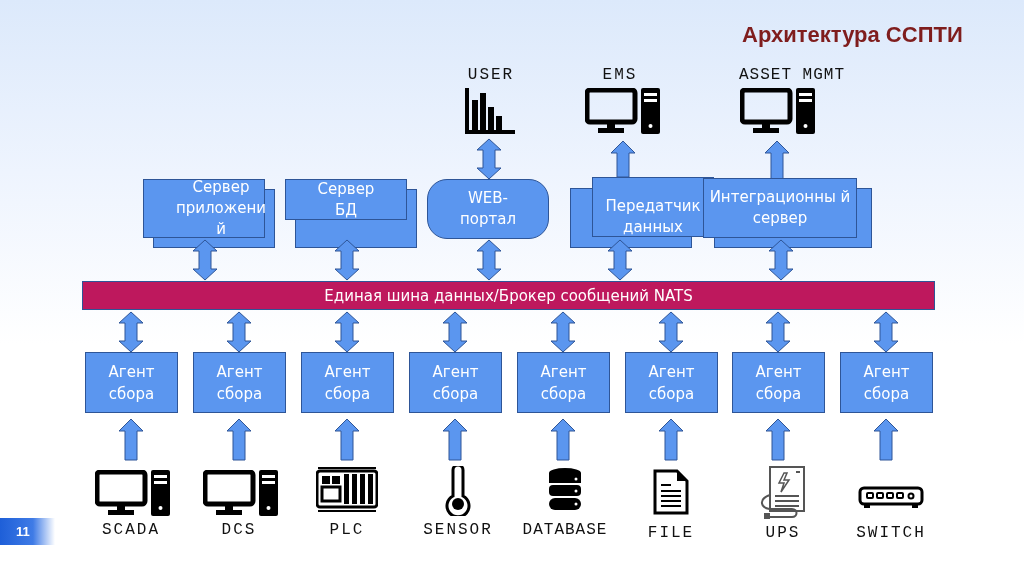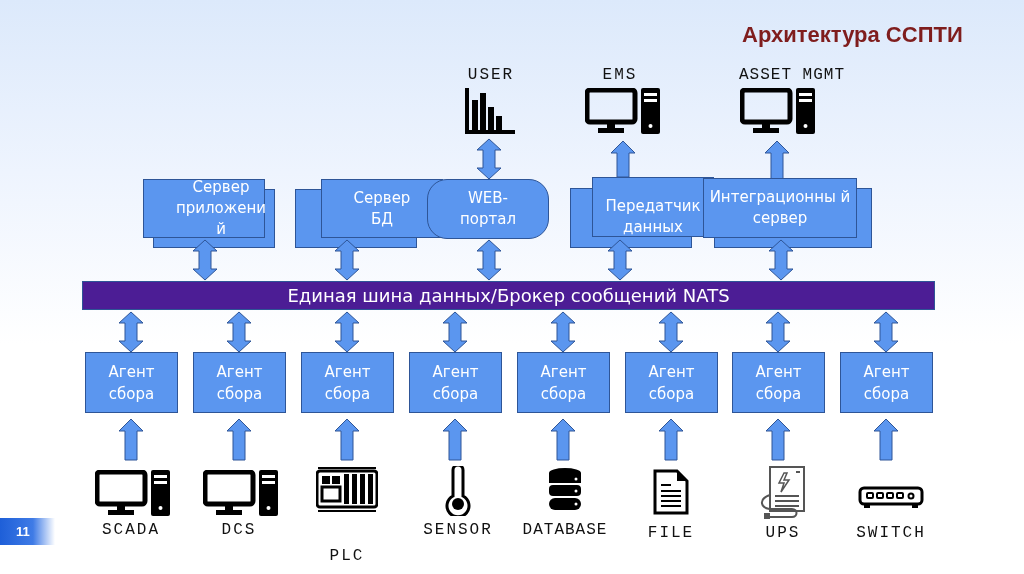--- a/index.html
+++ b/index.html
@@ -17,22 +17,22 @@
     position:absolute; background:#5b96ef; border:1.5px solid #2e5597;
     color:#fff; font-size:15px; line-height:21px; text-align:center;
     display:flex; align-items:center; justify-content:center; box-sizing:border-box;
     font-family:"DejaVu Sans", sans-serif;
   }
   .shadow {
     position:absolute; background:#5b96ef; border:1.5px solid #2e5597; box-sizing:border-box;
   }
   .bus {
     position:absolute; left:82px; top:281px; width:853px; height:29px;
-    background:#4c1d95; border:1.5px solid #2e5597; box-sizing:border-box;
-    color:#fff; font-size:18px; display:flex; align-items:center; justify-content:center;
+    background:#be185d; border:1.5px solid #2e5597; box-sizing:border-box;
+    color:#fff; font-size:15px; display:flex; align-items:center; justify-content:center;
   }
   .lbl {
     position:absolute; font-family:Liberation Mono, monospace; font-size:16px; color:#111;
     letter-spacing:2px; text-align:center; width:120px;
   }
   .arrow { position:absolute; }
   .icon { position:absolute; }
   .pagenum {
     position:absolute; left:0; top:518px; width:55px; height:27px;
     background: linear-gradient(to right, #1e5fd8 0%, #3f7be6 60%, rgba(255,255,255,0) 100%);
@@ -86,21 +86,21 @@
 <svg class="arrow" style="left:764px;top:140px;" width="26" height="40" viewBox="0 0 26 40">
   <polygon points="13,1 25,13 19,13 19,39 7,39 7,13 1,13" fill="#5b96ef" stroke="#2e5597" stroke-width="1"></polygon>
 </svg>
 
 <div class="shadow" style="left:153px;top:189px;width:122px;height:59px;"></div>
 <div class="box" style="left:143px;top:179px;width:122px;height:59px;padding-left:34px;">
   <span style="display:block;width:110px;">Сервер приложени й</span>
 </div>
 
 <div class="shadow" style="left:295px;top:189px;width:122px;height:59px;"></div>
-<div class="box" style="left:285px;top:179px;width:122px;height:59px;margin-left:36px;">
+<div class="box" style="left:285px;top:179px;width:122px;height:41px;">
   <span style="display:block;width:70px;">Сервер БД</span>
 </div>
 
 <div class="box" style="left:427px;top:179px;width:122px;height:60px;border-radius:20px;">
   <span style="display:block;width:70px;">WEB- портал</span>
 </div>
 
 <div class="shadow" style="left:570px;top:188px;width:122px;height:60px;"></div>
 <div class="box" style="left:560px;top:177px;width:122px;height:60px;margin-left:32px;">
   <span style="display:block;width:110px;position:relative;top:10px;">Передатчик данных</span>
@@ -242,21 +242,21 @@
         <rect x="16" y="9" width="8" height="8" fill="#000"></rect>
         <rect x="6" y="20" width="18" height="14" fill="none" stroke="#000" stroke-width="3"></rect>
         <g fill="#000">
           <rect x="28" y="7" width="5" height="30"></rect>
           <rect x="36" y="7" width="5" height="30"></rect>
           <rect x="44" y="7" width="5" height="30"></rect>
           <rect x="52" y="7" width="5" height="30"></rect>
         </g>
         <rect x="2" y="43" width="58" height="2" fill="#000"></rect>
       </svg></div>
-    <div class="lbl" style="left: 287px; top: 547px;">PLC</div>
+    <div class="lbl" style="left: 287px; top: 521px;">PLC</div>
     <div class="icon" style="left: 444px; top: 466px;"><svg width="28" height="50" viewBox="0 0 28 50">
         <path d="M9 4 a5 5 0 0 1 10 0 v26 a11 11 0 1 1 -10 0 z" fill="none" stroke="#000" stroke-width="3"></path>
         <circle cx="14" cy="38" r="6" fill="#000"></circle>
       </svg></div>
     <div class="lbl" style="left: 398px; top: 521px;">SENSOR</div>
     <div class="icon" style="left: 548px; top: 467px;"><svg width="34" height="46" viewBox="0 0 34 46">
         <ellipse cx="17" cy="6" rx="16" ry="5" fill="#000"></ellipse>
         <rect x="1" y="6" width="32" height="10" fill="#000"></rect>
         <rect x="1" y="18" width="32" height="11" rx="4" fill="#000"></rect>
         <rect x="1" y="31" width="32" height="12" rx="6" fill="#000"></rect>

